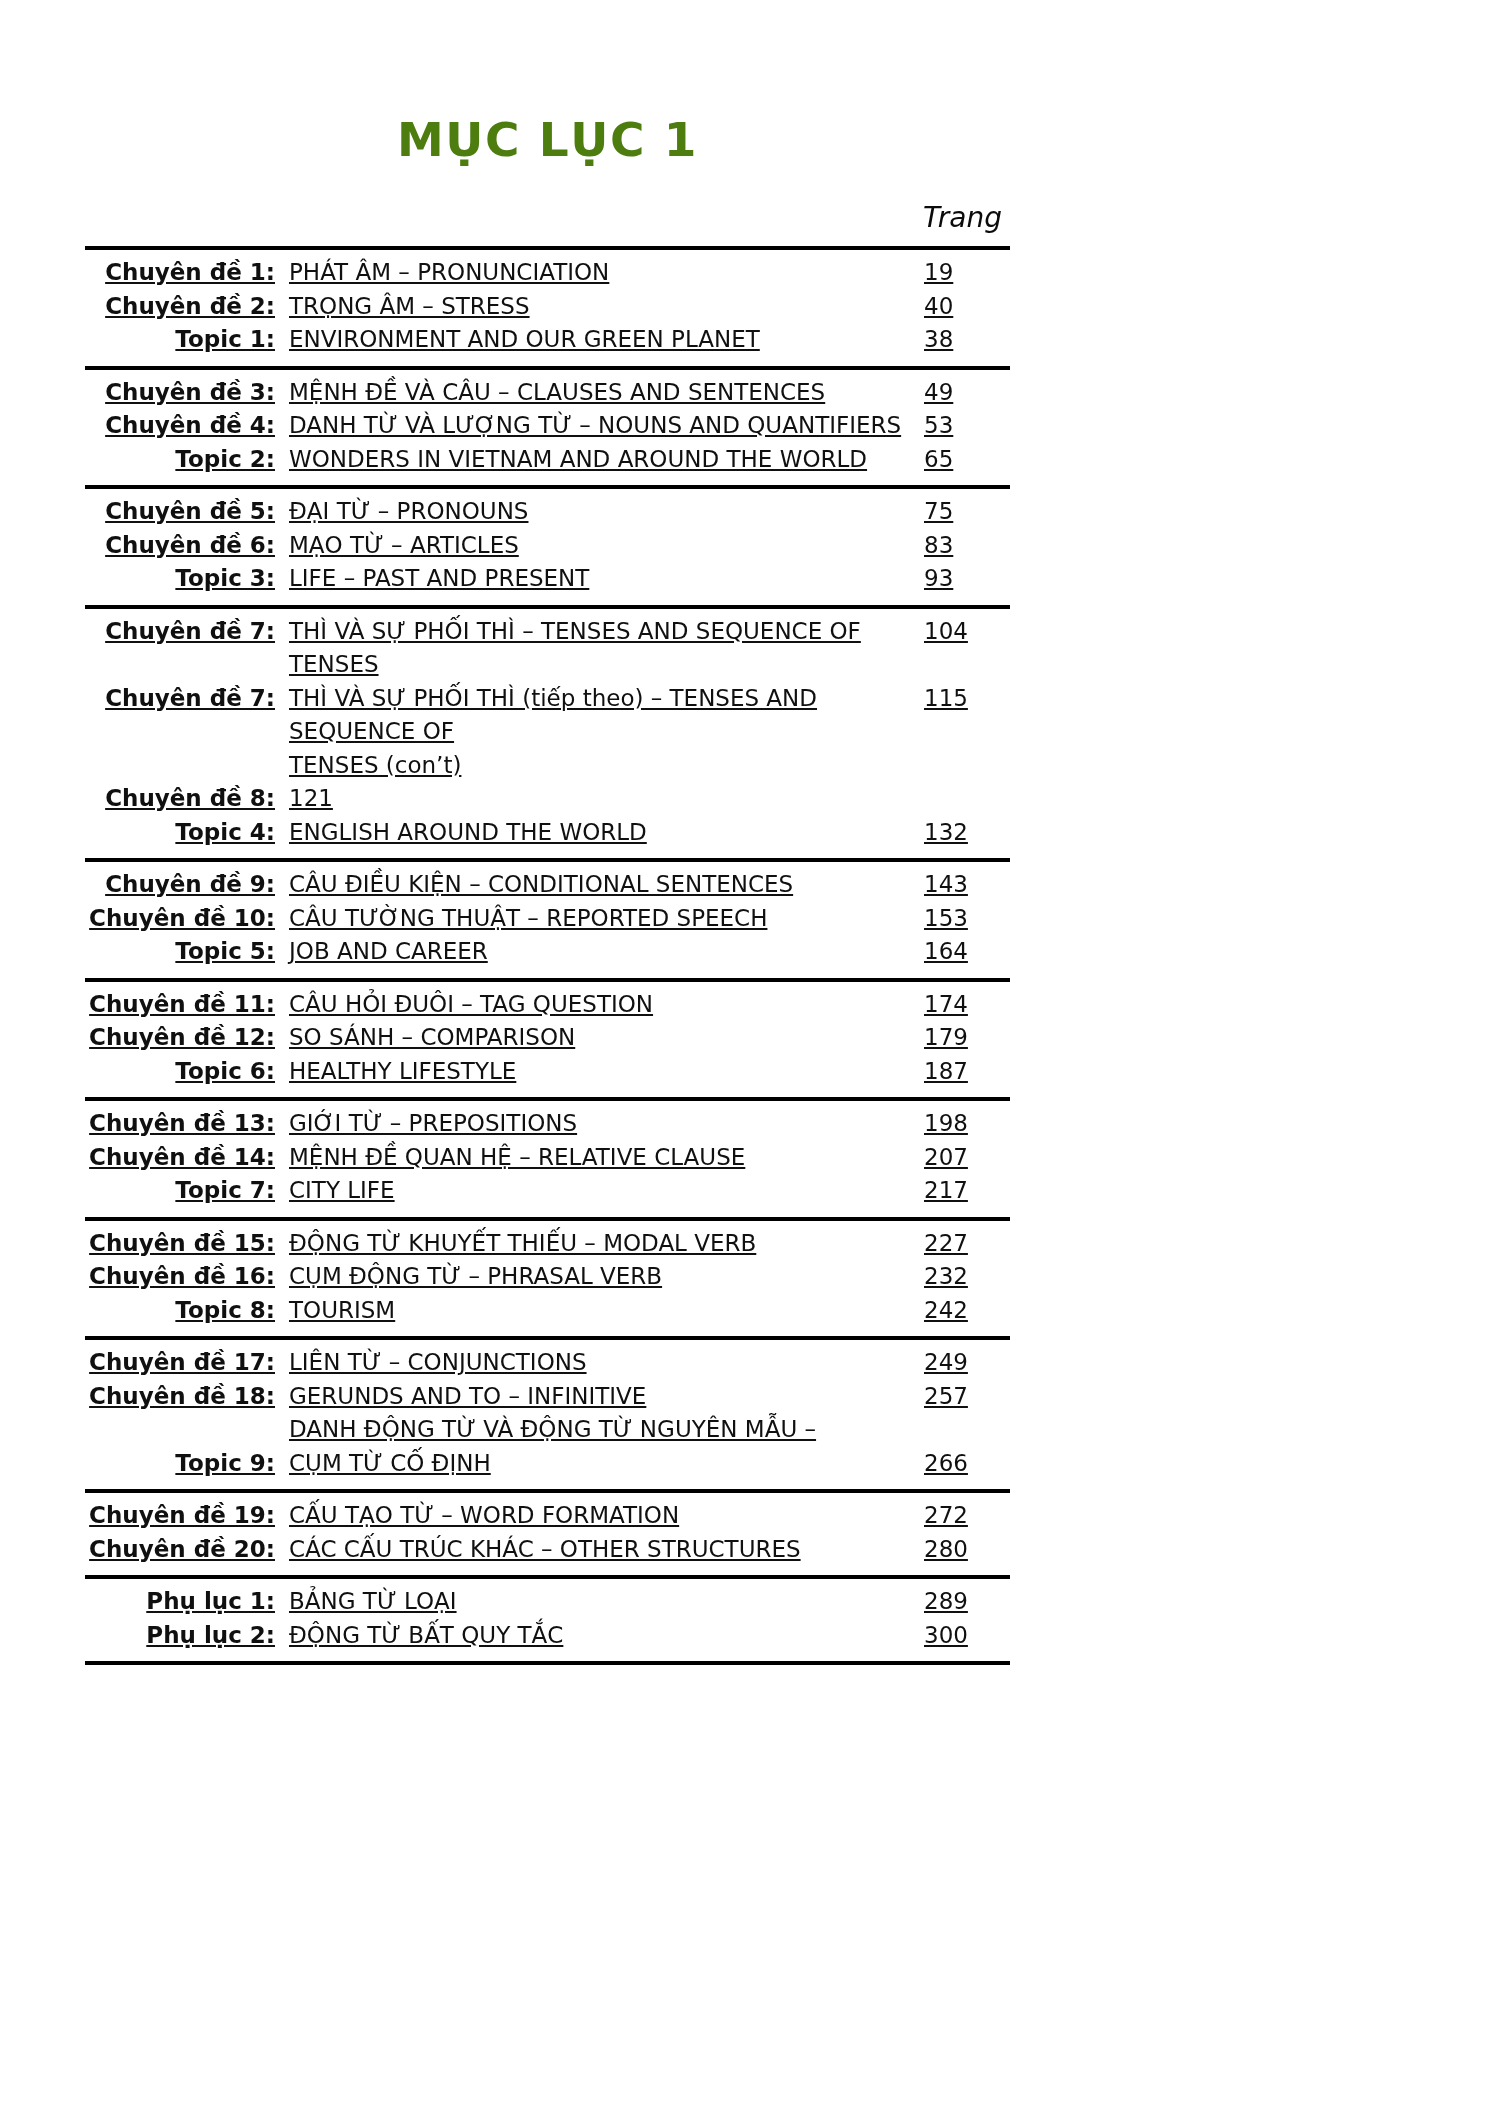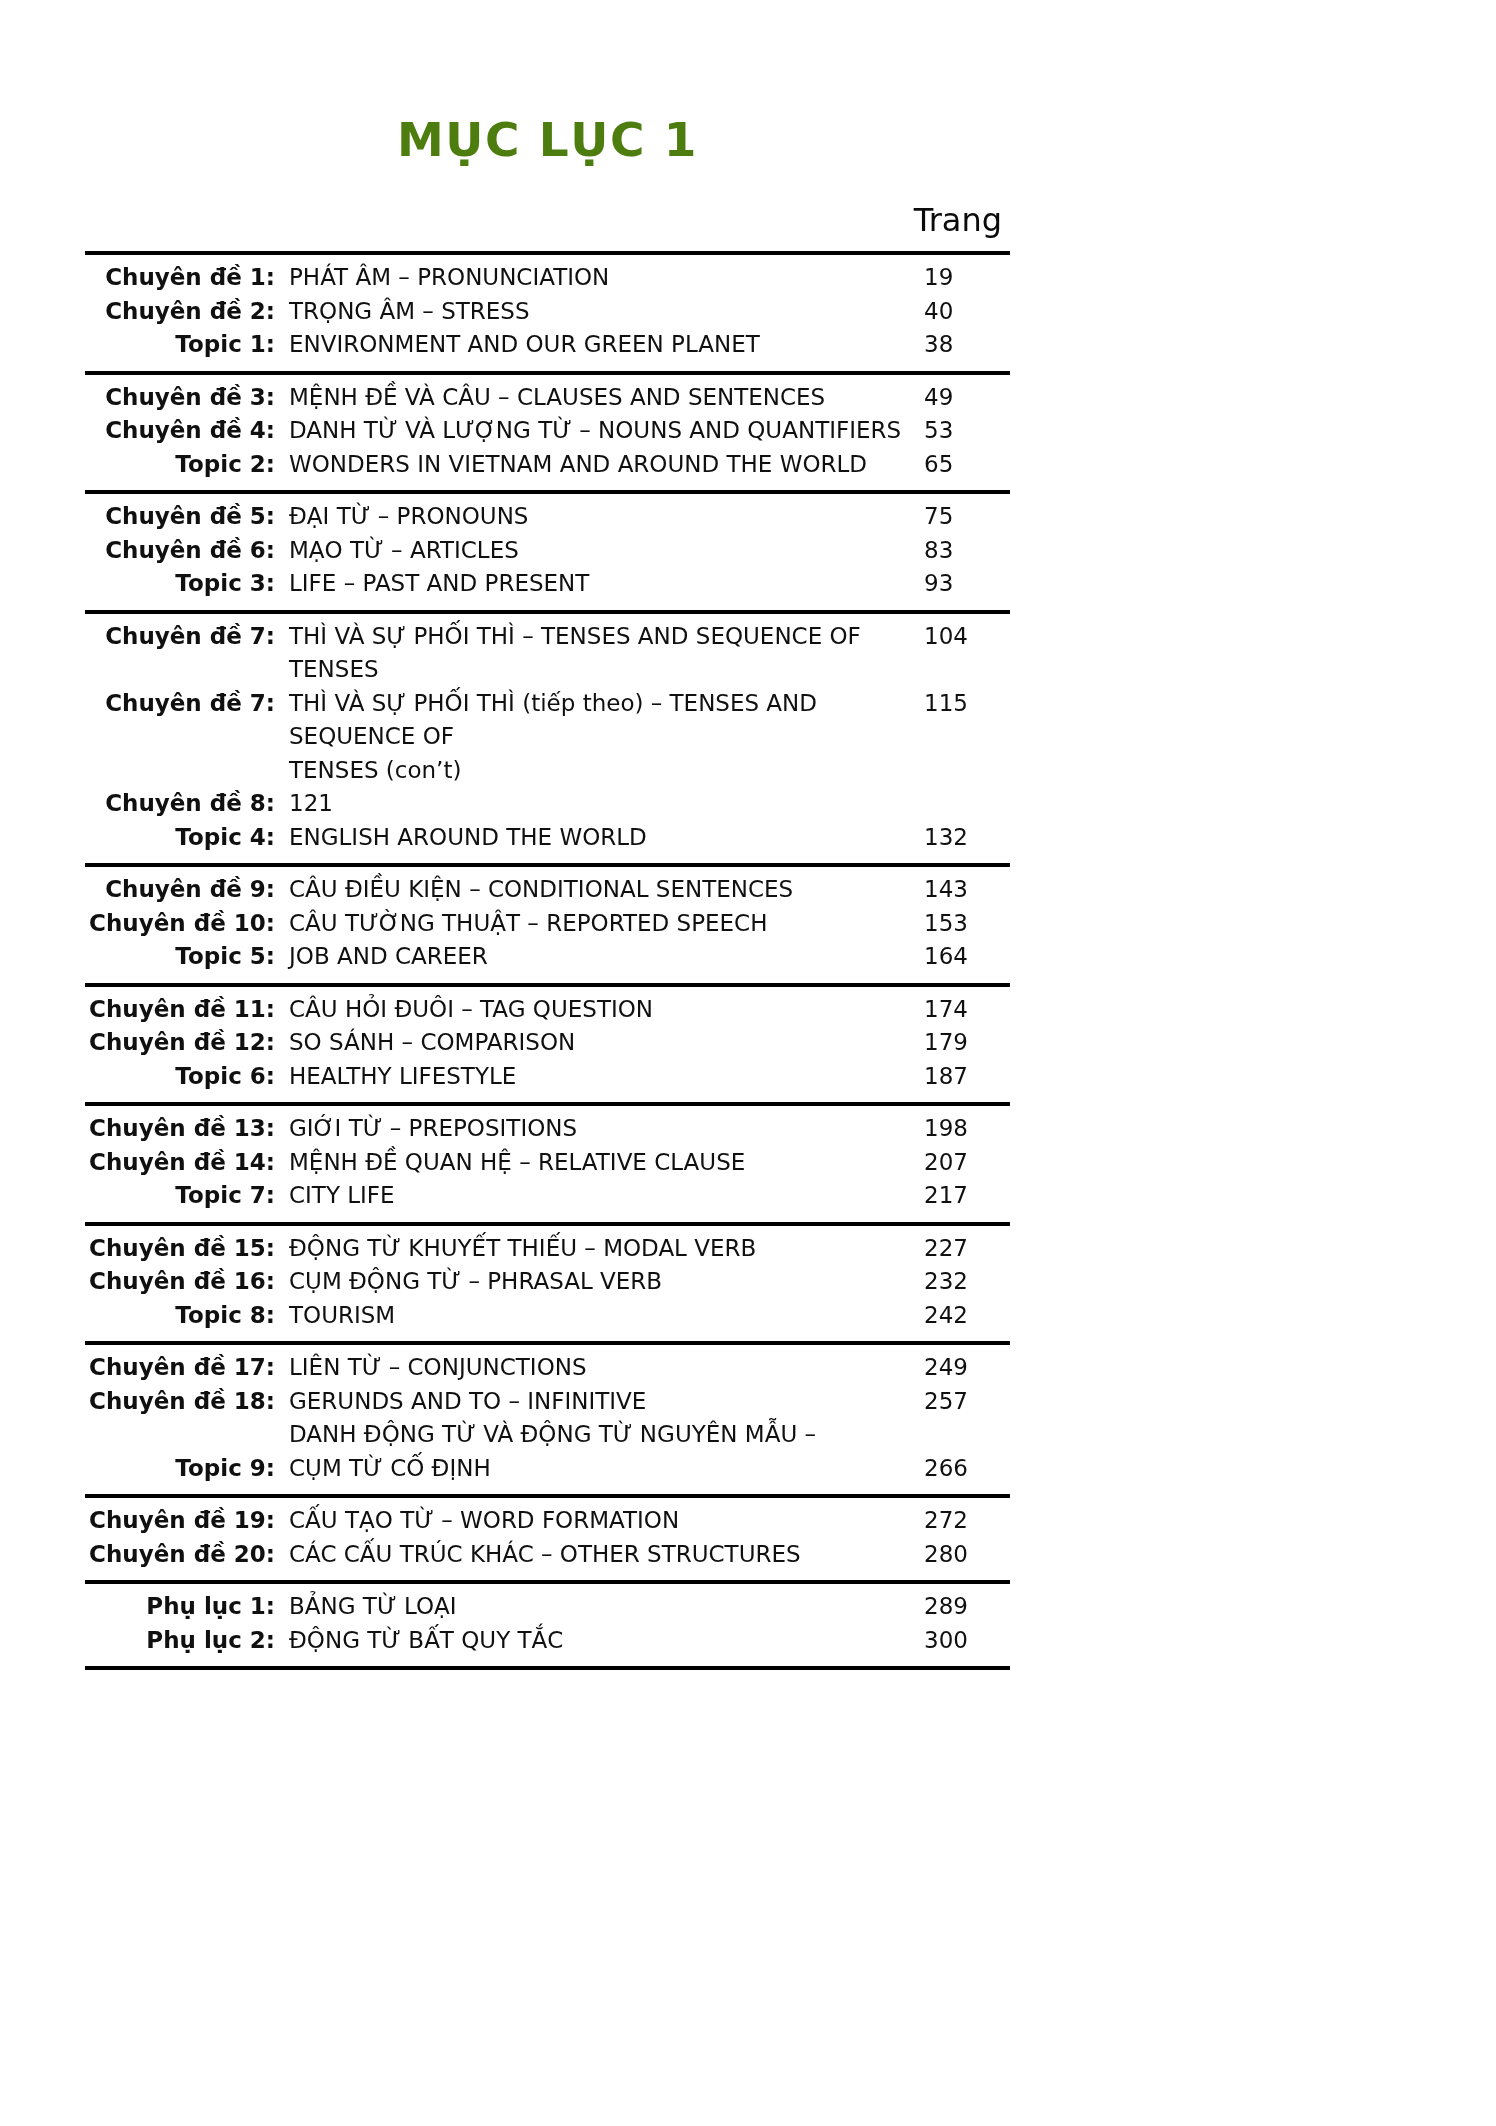--- a/index.html
+++ b/index.html
@@ -23,31 +23,33 @@
   .title {
     margin: 0 0 34px 0;
     text-align: center;
     font-size: 47px;
     font-weight: bold;
     letter-spacing: 1.5px;
     color: #4d7c0f;
   }
   .col-header {
     text-align: right;
-    font-size: 32px;
+    font-style: italic;
+    font-size: 28px;
     padding-right: 8px;
     margin-bottom: 12px;
     color: #0b0b0b;
   }
   .toc {
     border-bottom: 4px solid #000;
   }
   .group {
     border-top: 4px solid #000;
     padding: 6px 0 9px 0;
+    text-decoration: underline;
   }
   .row {
     display: grid;
     grid-template-columns: 190px 1fr 86px;
     column-gap: 14px;
     align-items: start;
     font-size: 23px;
     line-height: 33.5px;
   }
   .label {

